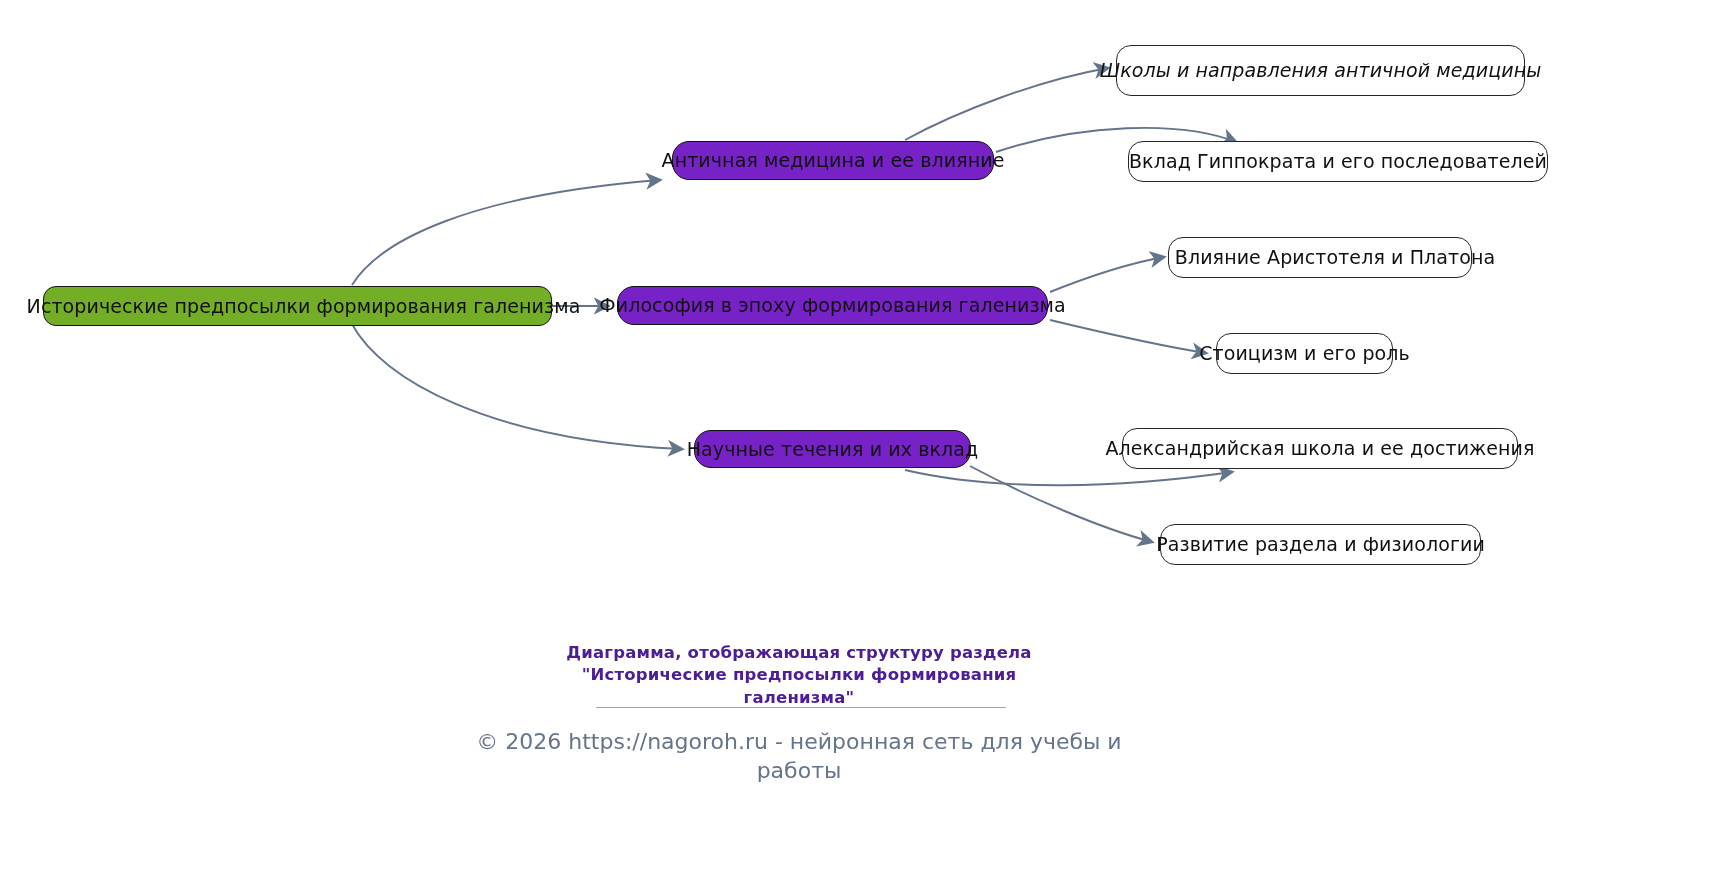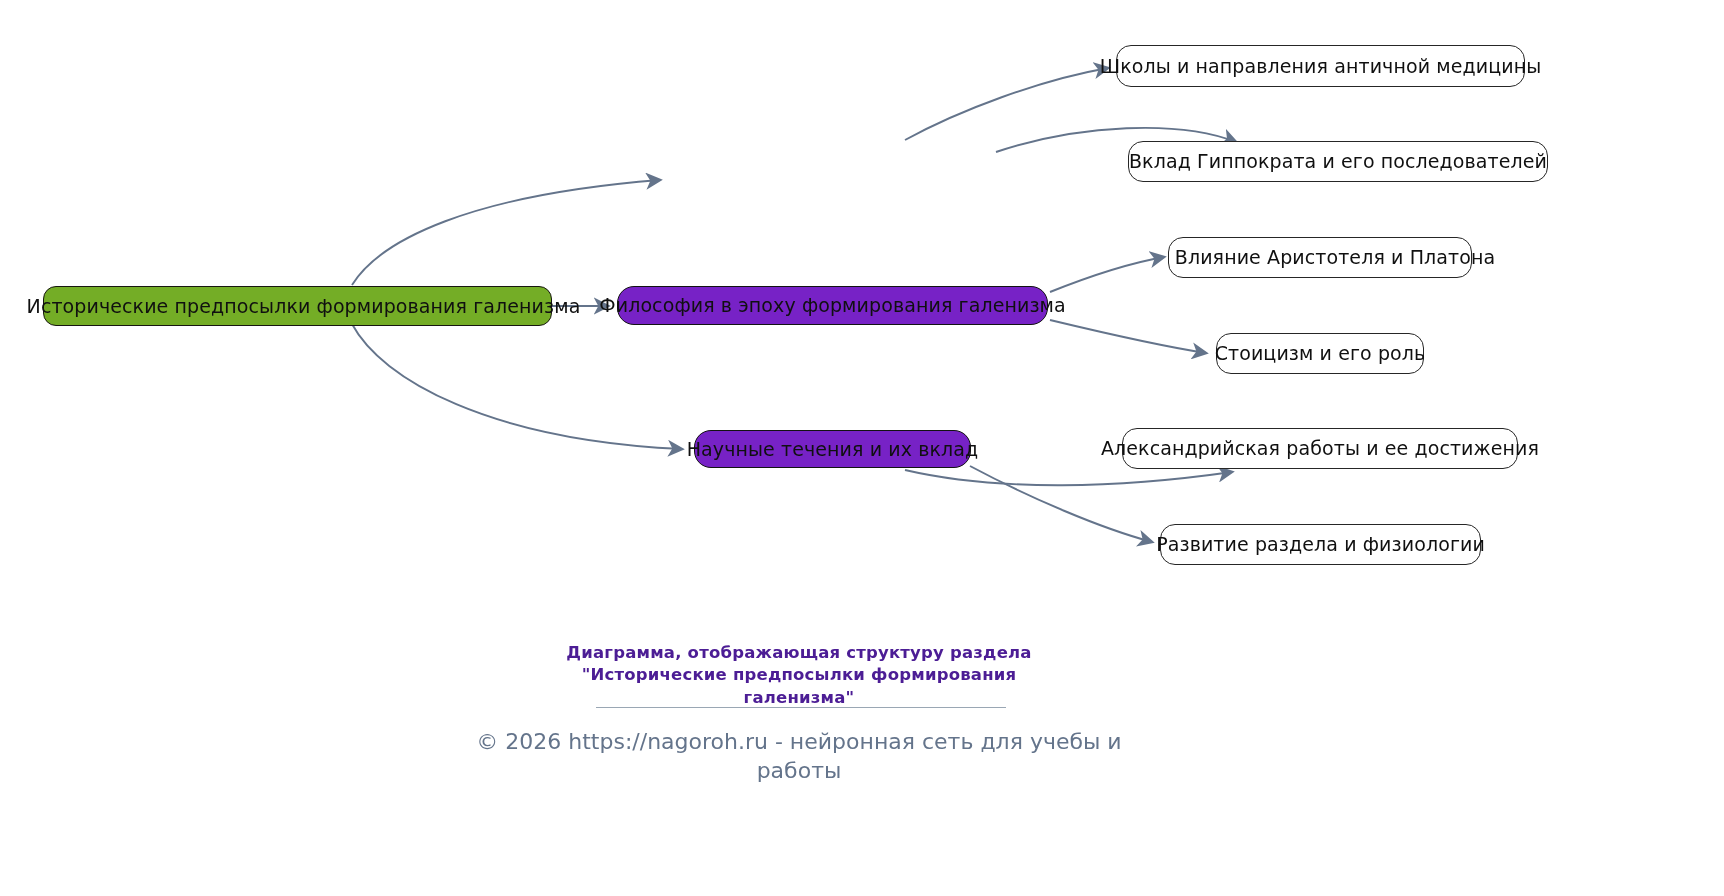--- a/index.html
+++ b/index.html
@@ -114,47 +114,50 @@
 
       <path d="M 905 470 C 1000 492, 1120 488, 1232 472"></path>
       <path d="M 970 466 C 1030 498, 1100 528, 1152 542"></path>
     </g>
   </svg>
 
   <div class="node node-root" style="left:43px; top:286px; width:509px; height:40px;padding-left:28px;">
     <span>Исторические предпосылки формирования галенизма</span>
   </div>
 
+  <div class="node node-branch" style="left:672px; top:141px; width:322px; height:39px;">
+    <span>Античная медицина и ее влияние</span>
+  </div>
 
   <div class="node node-branch" style="left:694px; top:430px; width:277px; height:38px;">
     <span>Научные течения и их вклад</span>
   </div>
 
   <div class="node node-branch" style="left:617px; top:286px; width:431px; height:39px;">
     <span>Философия в эпоху формирования галенизма</span>
   </div>
 
-  <div class="node node-leaf" style="left:1116px; top:45px; width:409px; height:42px;">
+  <div class="node node-leaf" style="left:1116px; top:45px; width:409px; height:51px;font-style:italic;">
     <span>Школы и направления античной медицины</span>
   </div>
 
   <div class="node node-leaf" style="left:1128px; top:141px; width:420px; height:41px;">
     <span>Вклад Гиппократа и его последователей</span>
   </div>
 
   <div class="node node-leaf" style="left:1168px; top:237px; width:304px; height:41px;padding-left:46px;">
     <span>Влияние Аристотеля и Платона</span>
   </div>
 
-  <div class="node node-leaf" style="left:1216px; top:333px; width:208px; height:41px;">
+  <div class="node node-leaf" style="left:1216px; top:333px; width:177px; height:41px;">
     <span>Стоицизм и его роль</span>
   </div>
 
   <div class="node node-leaf" style="left:1122px; top:428px; width:396px; height:41px;">
-    <span>Александрийская работы и ее достижения</span>
+    <span>Александрийская школа и ее достижения</span>
   </div>
 
   <div class="node node-leaf" style="left:1160px; top:524px; width:321px; height:41px;">
     <span>Развитие раздела и физиологии</span>
   </div>
 
   <div class="caption" style="left:462px; top:642px; width:674px;">
     <div>Диаграмма, отображающая структуру раздела</div>
     <div>"Исторические предпосылки формирования</div>
     <div>галенизма"</div>

